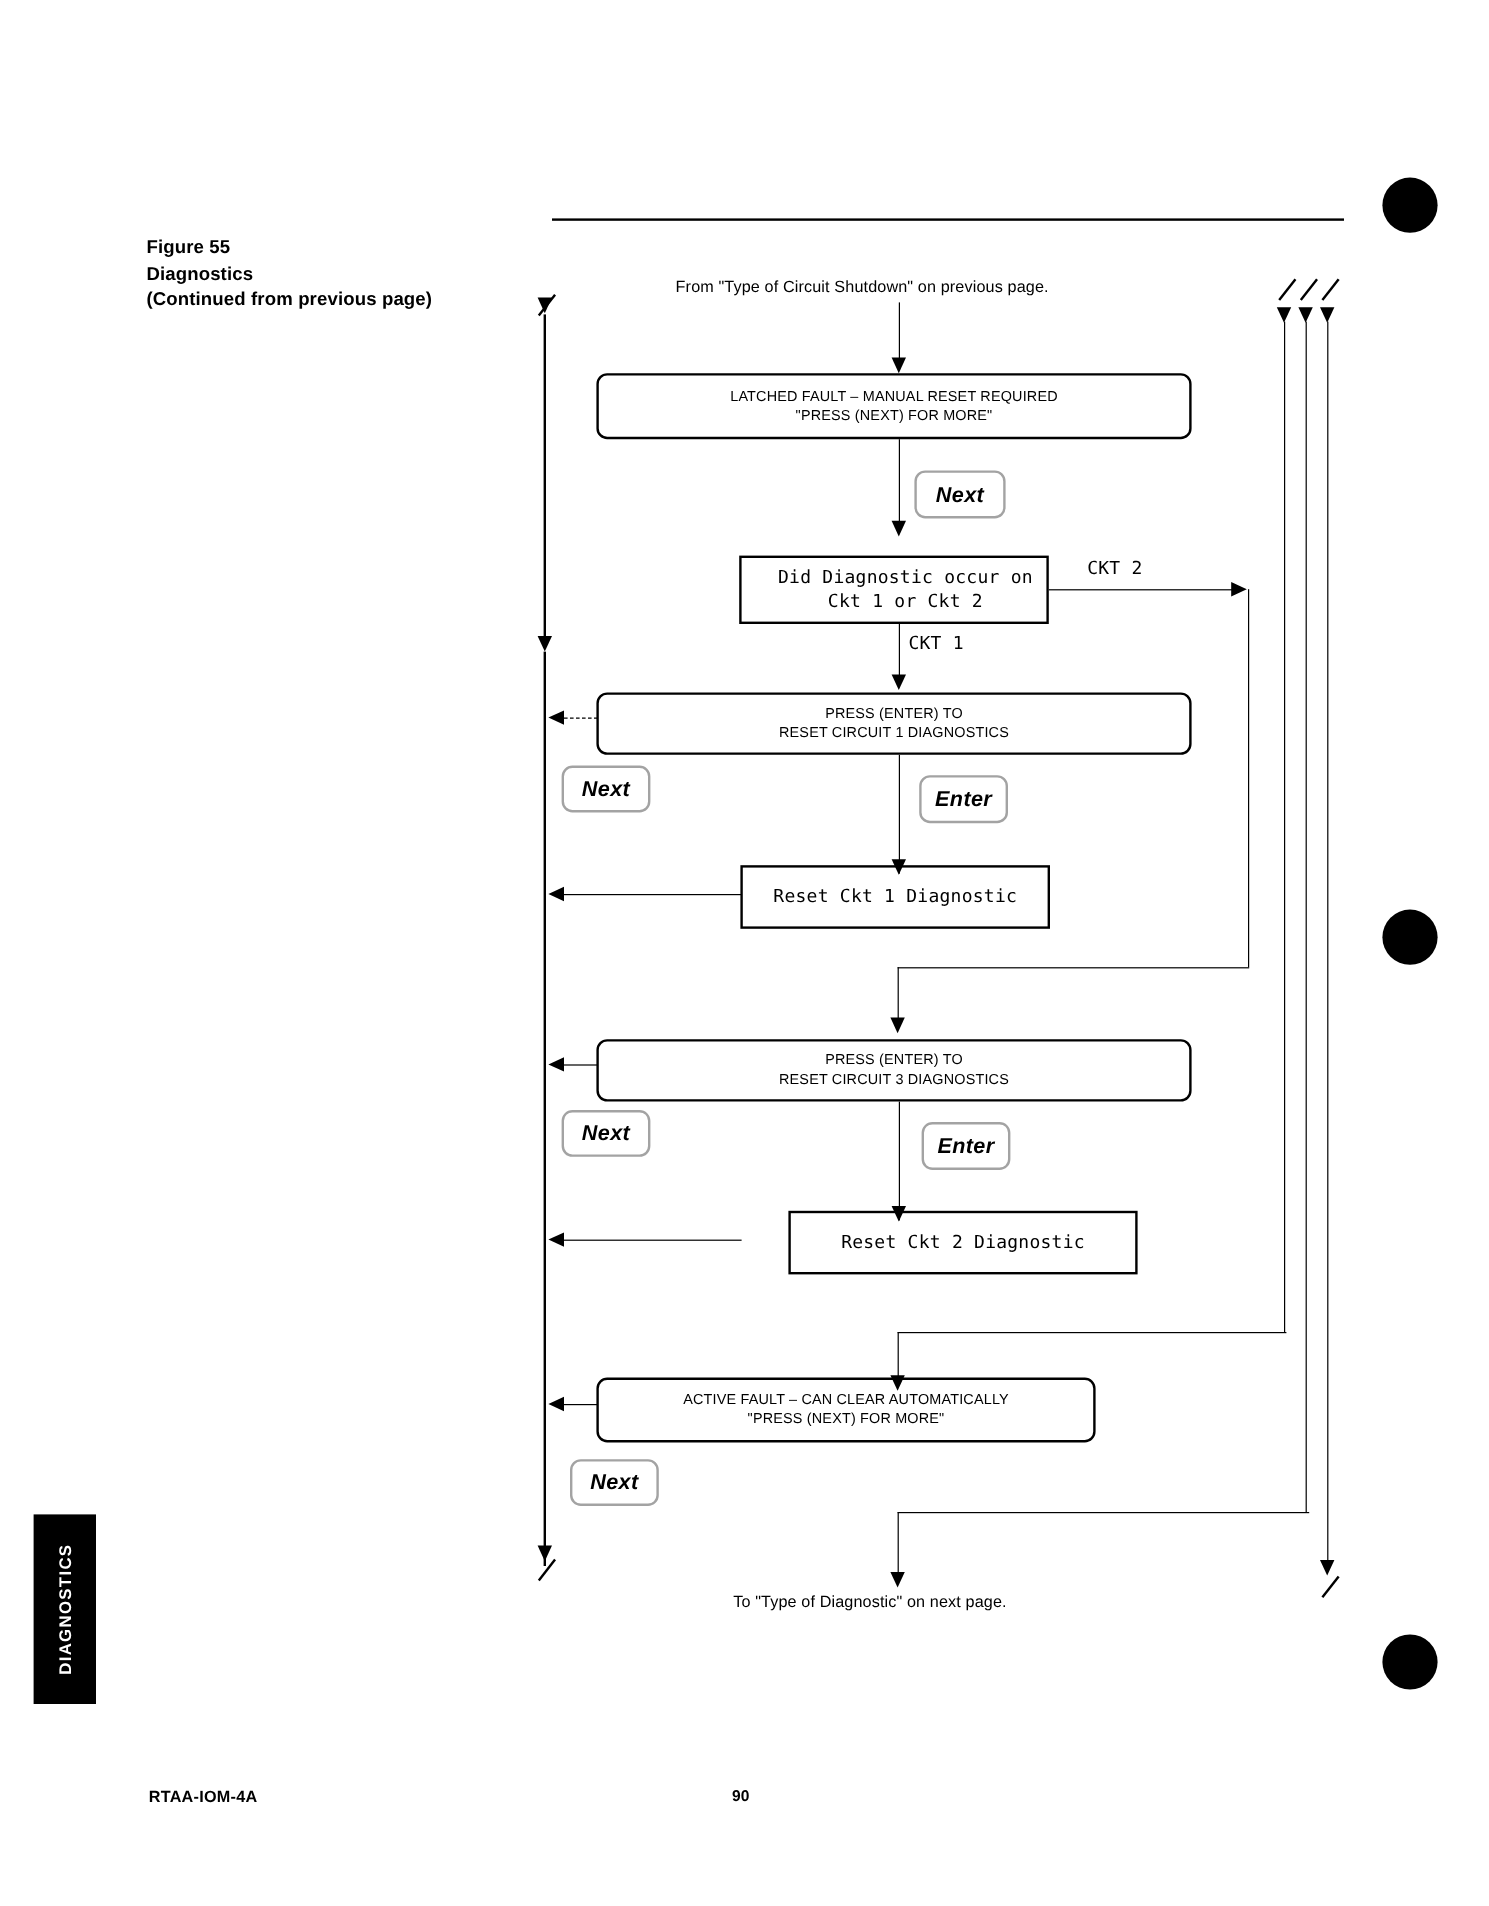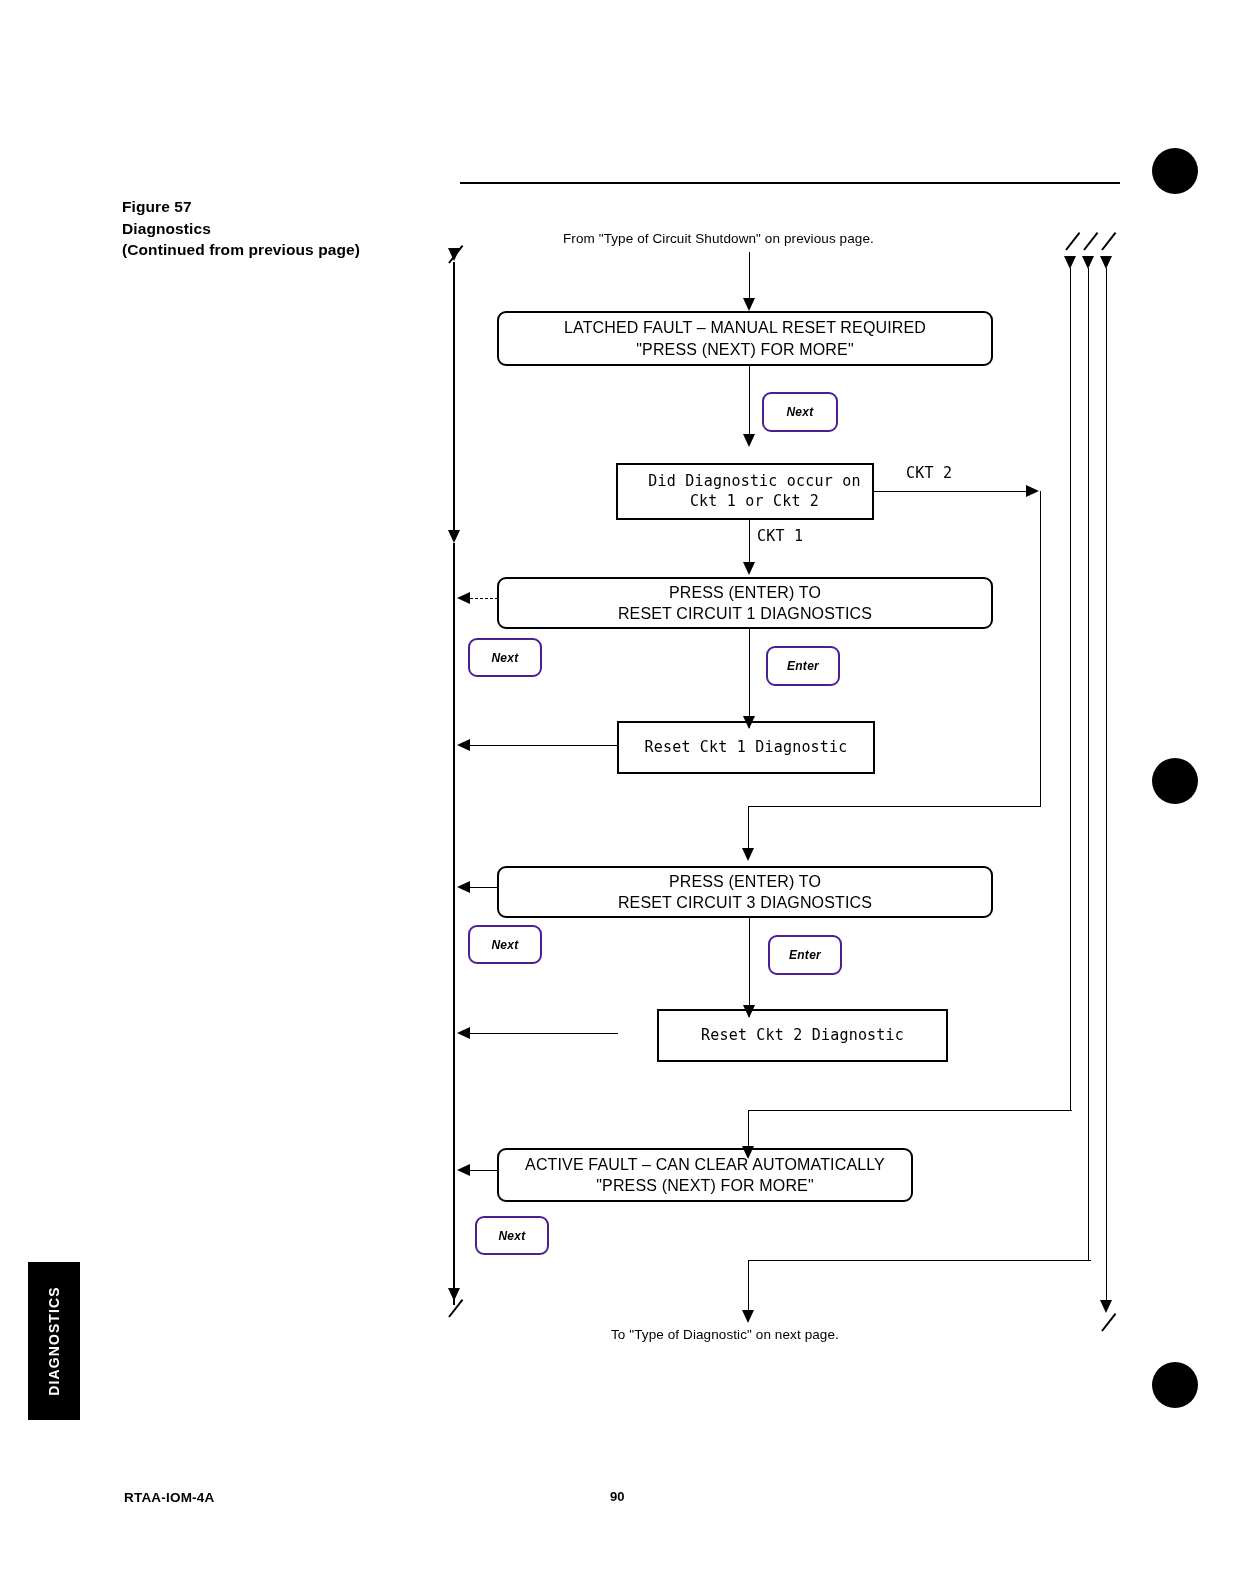--- a/index.html
+++ b/index.html
@@ -14,27 +14,27 @@
       font-size:15.5px;font-weight:bold;line-height:21.5px;letter-spacing:.1px;}
 
   
   .note{font-size:13.5px;letter-spacing:.1px;white-space:nowrap;}
 
   
   .box{position:absolute;box-sizing:border-box;border:2px solid #000;
        display:flex;align-items:center;justify-content:center;text-align:center;}
   .box.round{border-radius:9px;}
   .box .t{line-height:1.32;}
-  .screen{font-size:16px;letter-spacing:.15px;}
+  .screen{font-size:12px;letter-spacing:.15px;}
   .mono{font-family:"DejaVu Sans Mono",monospace;font-size:15px;letter-spacing:.2px;}
 
   
-  .key{position:absolute;box-sizing:border-box;border:2px solid #4c1d95;border-radius:9px;
+  .key{position:absolute;box-sizing:border-box;border:2px solid #a3a3a3;border-radius:9px;
        background:#fff;display:flex;align-items:center;justify-content:center;
-       font-style:italic;font-weight:bold;font-size:12px;letter-spacing:.3px;}
+       font-style:italic;font-weight:bold;font-size:18px;letter-spacing:.3px;}
 
   
   .h{position:absolute;height:0;border-top:2px solid #000;}
   .v{position:absolute;width:0;border-left:2px solid #000;}
   .hthin{position:absolute;height:0;border-top:1.6px solid #000;}
   .vthin{position:absolute;width:0;border-left:1.6px solid #000;}
   .dash{border-top-style:dashed;}
 
   
   .ad,.au,.al,.ar{position:absolute;width:0;height:0;}
@@ -67,21 +67,21 @@
 
 <div class="pg">
 
   <div class="dot" style="left:1152px;top:148px;"></div>
   <div class="dot" style="left:1152px;top:758px;"></div>
   <div class="dot" style="left:1152px;top:1362px;"></div>
 
   <div class="h abs" id="top-rule"></div>
 
   <div class="abs" id="fig-caption">
-    <div>Figure 57</div>
+    <div>Figure 55</div>
     <div>Diagnostics</div>
     <div>(Continued from previous page)</div>
   </div>
 
   <div class="abs note" style="left:563px;top:231px;">From "Type of Circuit Shutdown" on previous page.</div>
 
   <div class="vthin" style="left:749px;top:252px;height:50px;"></div>
   <div class="ad" style="left:743px;top:298px;"></div>
 
   <div class="tick" style="left:449px;top:262px;"></div>

